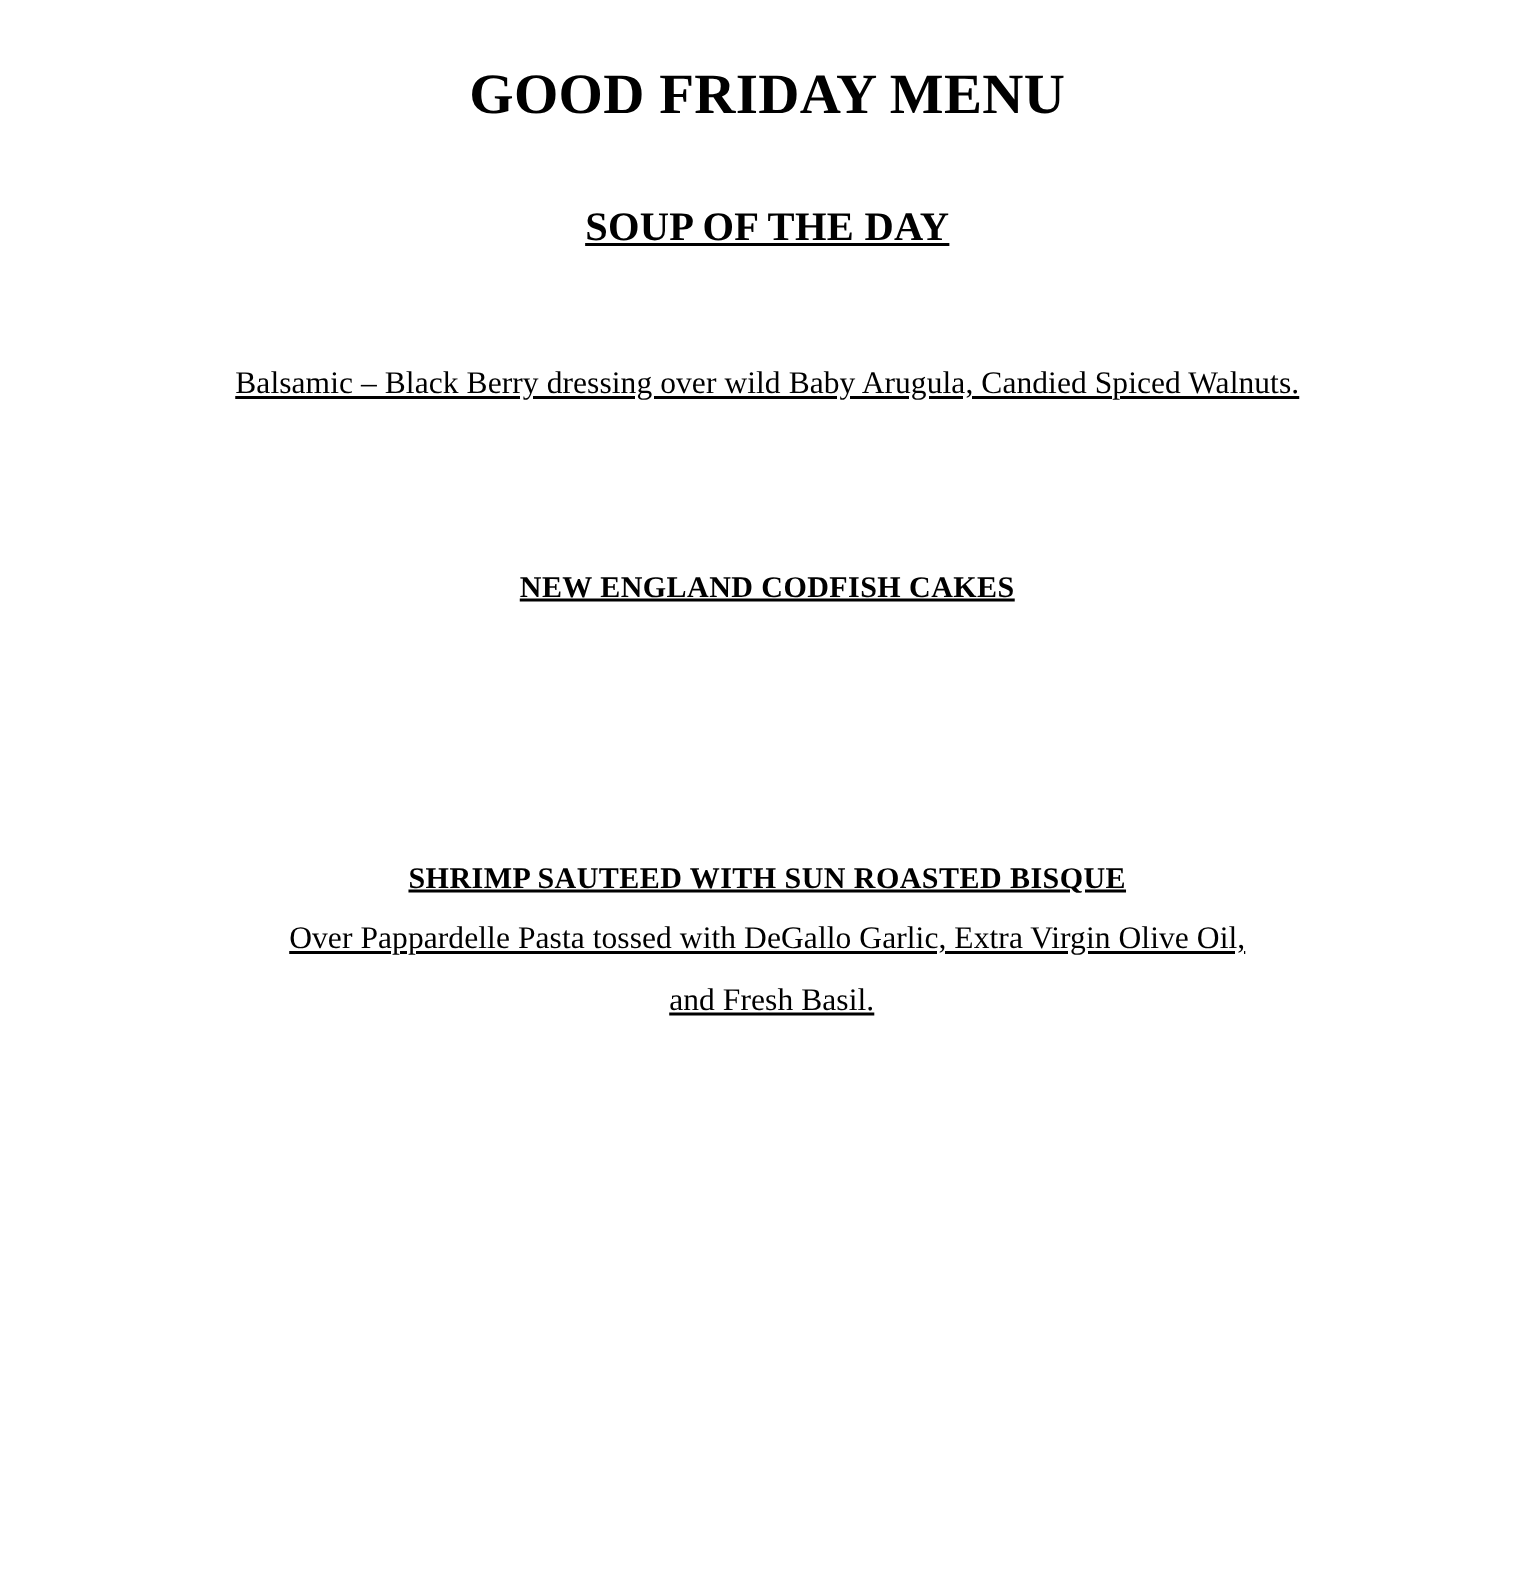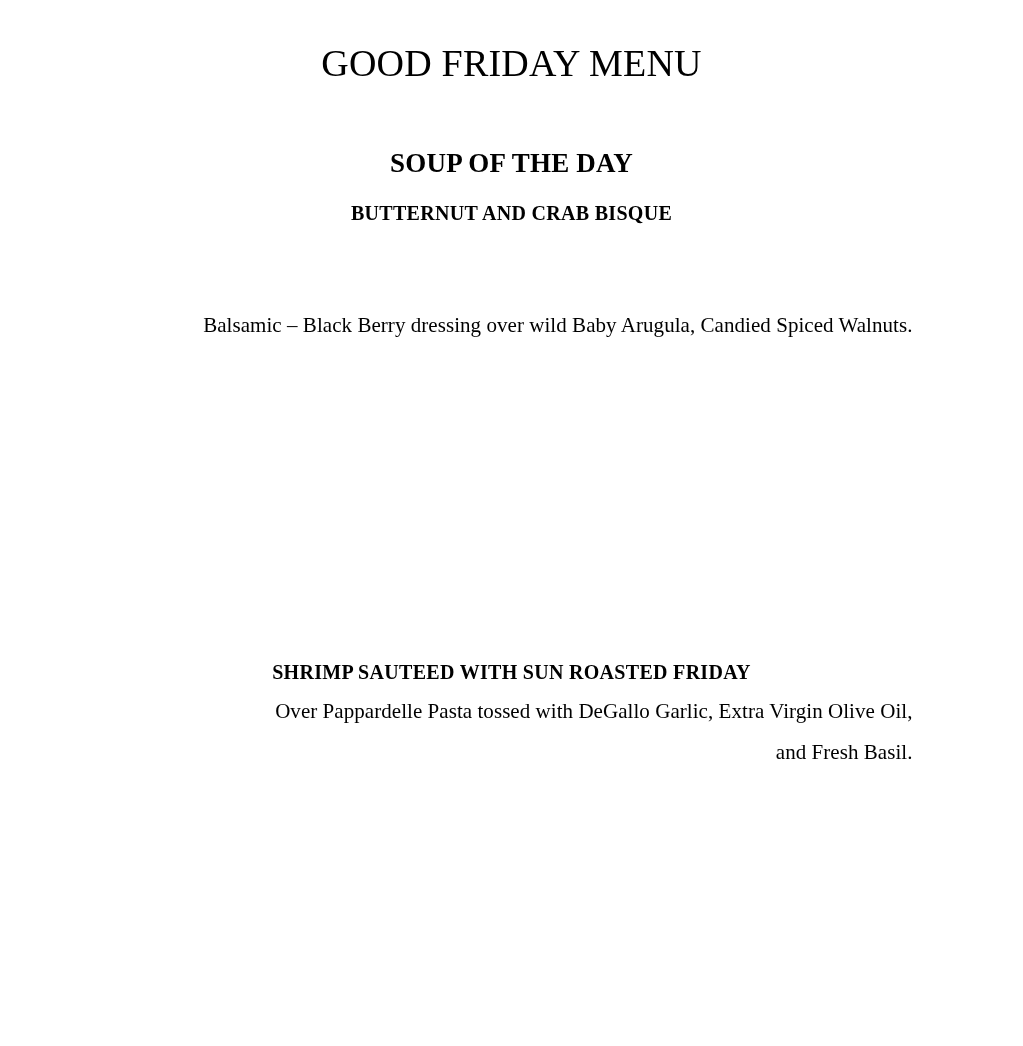--- a/index.html
+++ b/index.html
@@ -35,21 +35,21 @@
 
   
   .line {
     text-align: center;
     line-height: 1.0;
     white-space: pre-wrap;
   }
 
   .doc-title {
     font-size: 38px;
-    font-weight: normal;
+    font-weight: bold;
     letter-spacing: 0.2px;
     line-height: 1.0;
     margin: 0;
   }
 
   .soup-title {
     font-size: 27px;
     font-weight: bold;
     line-height: 1.0;
     margin: 0;
@@ -72,22 +72,22 @@
     letter-spacing: 0.05px;
   }
 
   
   .spacer-title   { height: 56px; }
   .spacer-lg      { height: 41px; }
   .spacer-md      { height: 38px; }
   .spacer-sm      { height: 20px; }
 
   
-  .block { margin: 12px; }
-  .block .course-desc { margin-top: 19px; text-align: right; }
+  .block { margin: 0; text-decoration: underline; }
+  .block .course-desc { margin-top: 19px; }
   .block .course-desc + .course-desc { margin-top: 20px; }
 
   
   .misspelled {
     position: relative;
     display: inline-block;
     padding-bottom: 0;
   }
   .misspelled .squiggle {
     position: absolute;
@@ -104,51 +104,51 @@
 
 <div class="page">
   <div class="doc-body">
 
     <p class="line doc-title">GOOD FRIDAY MENU</p>
 
     <div class="spacer-title"></div>
 
     <div class="block">
       <p class="line soup-title">SOUP OF THE DAY</p>
-      <p class="line course-name" style="margin-top:26px;">BUTTERNUT AND CRAB BISQUE</p>
     </div>
 
     <div class="spacer-lg"></div>
     <div class="spacer-sm"></div>
 
     <div class="block">
       <p class="line course-desc">Balsamic – Black Berry dressing over wild Baby Arugula, Candied Spiced Walnuts.</p>
     </div>
 
     <div class="spacer-md"></div>
     <div class="spacer-sm"></div>
 
 
     <div class="spacer-md"></div>
     <div class="spacer-sm"></div>
 
     <div class="block">
+      <p class="line course-name">NEW ENGLAND CODFISH CAKES</p>
     </div>
 
     <div class="spacer-md"></div>
     <div class="spacer-sm"></div>
 
 
     <div class="spacer-md"></div>
     <div class="spacer-sm"></div>
 
 
     <div class="spacer-md"></div>
     <div class="spacer-sm"></div>
 
     <div class="block">
-      <p class="line course-name">SHRIMP SAUTEED WITH SUN ROASTED FRIDAY</p>
+      <p class="line course-name">SHRIMP SAUTEED WITH SUN ROASTED BISQUE</p>
       <p class="line course-desc">Over Pappardelle Pasta tossed with DeGallo Garlic, Extra Virgin Olive Oil,</p>
       <p class="line course-desc" style="padding-left:6px;">and Fresh Basil.</p>
     </div>
 
   </div>
 </div>
 
 </body></html>

